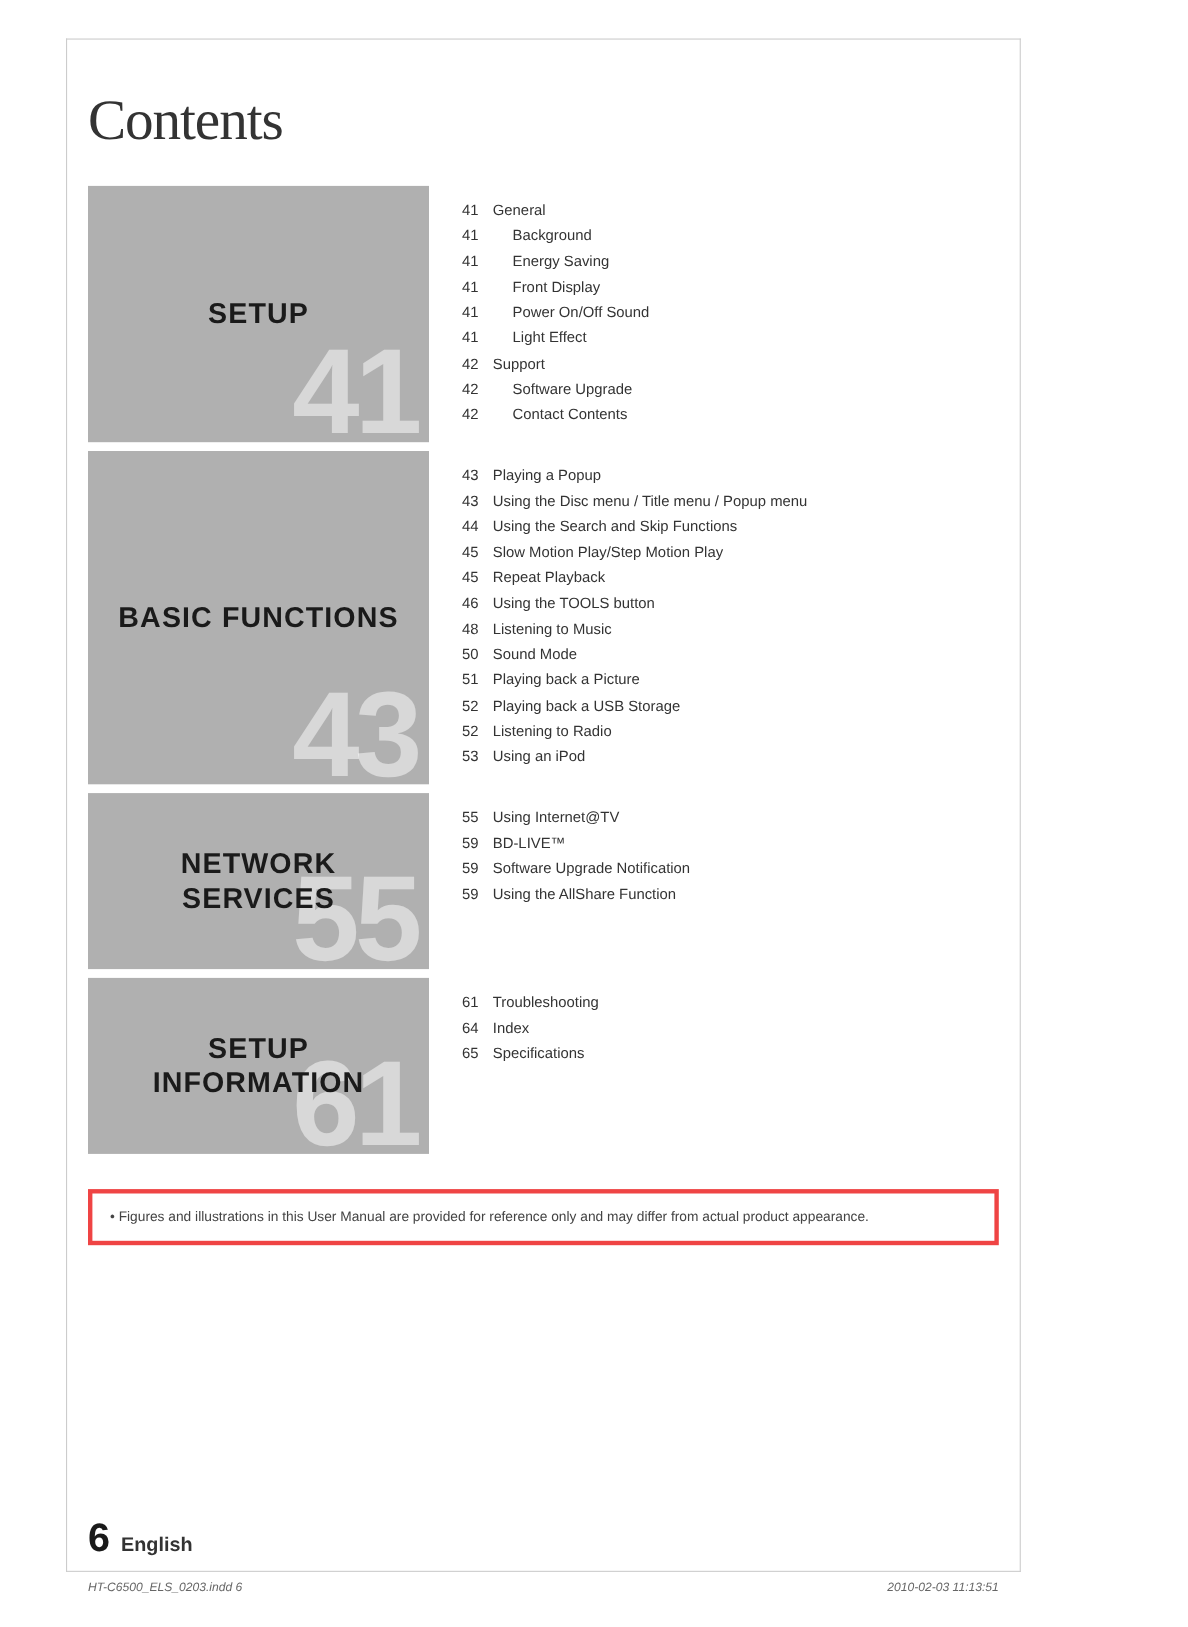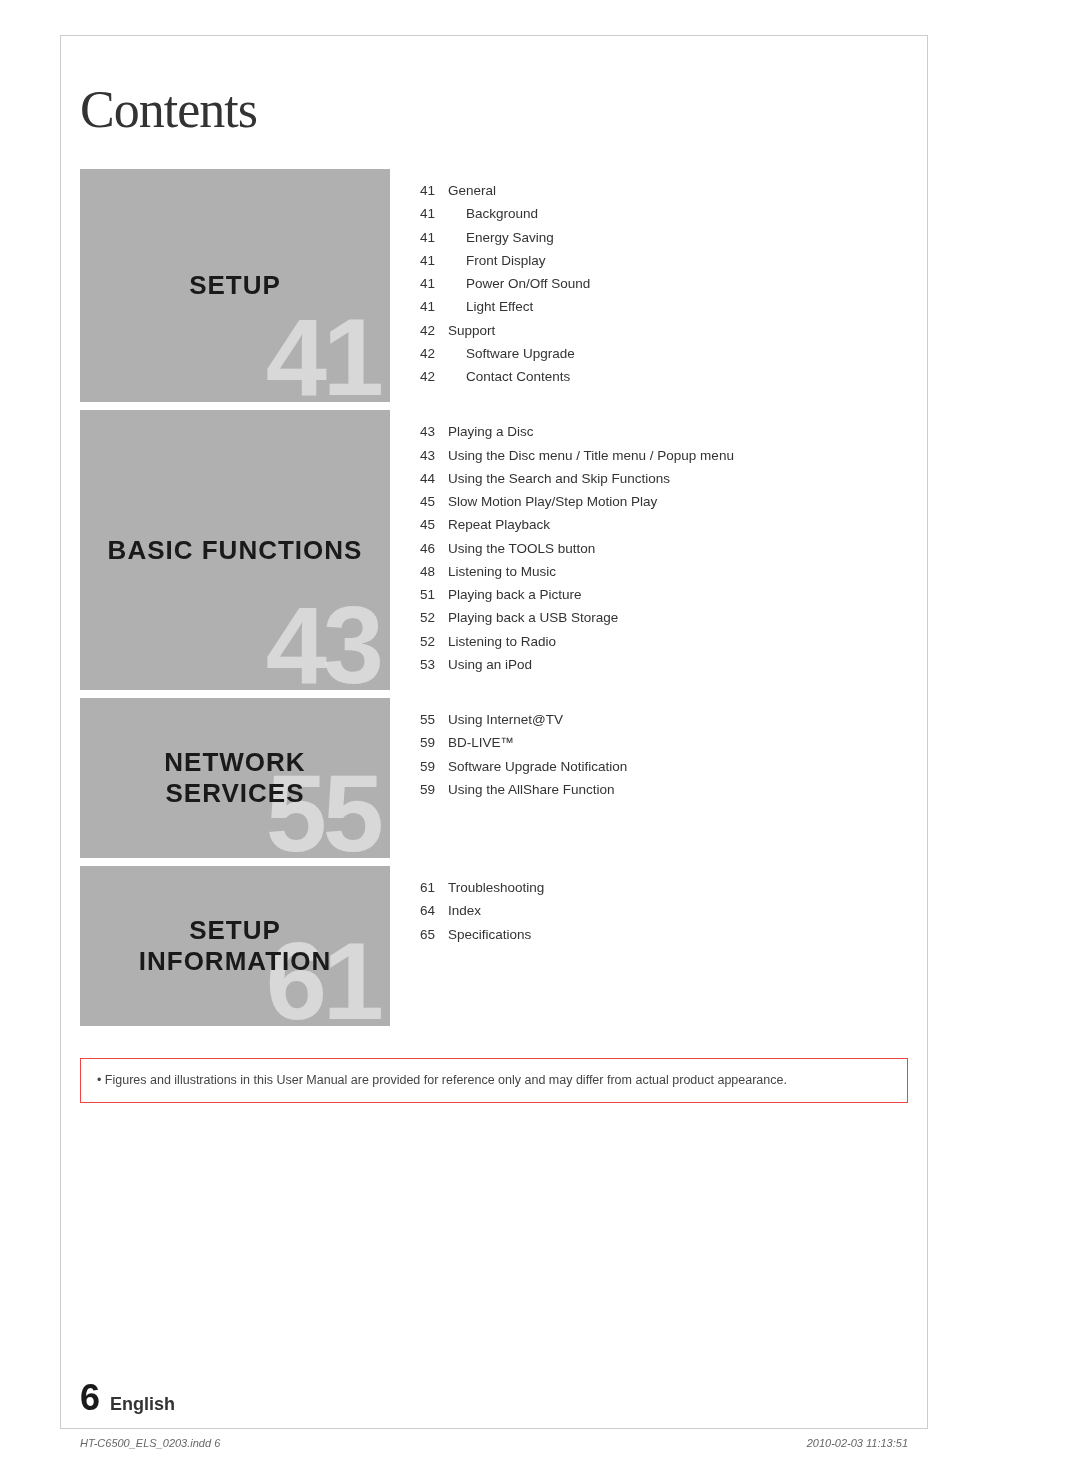--- a/index.html
+++ b/index.html
@@ -147,21 +147,21 @@
     }
 
     .content-text.indent {
       padding-left: 18px;
     }
 
     
     .footer-note {
       margin-top: 24px;
       padding: 12px 16px;
-      border: 1px solid #ef4444;
+      border: 4px solid #ef4444;
       font-size: 12.5px;
       color: #444;
       line-height: 1.5;
     }
 
     
     .page-footer {
       position: absolute;
       bottom: 60px;
       left: 80px;
@@ -258,21 +258,21 @@
         </div>
       </div>
       <div class="section-row">
         <div class="section-left">
           <div class="section-title">BASIC FUNCTIONS</div>
           <div class="section-number">43</div>
         </div>
         <div class="section-right">
           <div class="content-item">
             <span class="content-page-num">43</span>
-            <span class="content-text">Playing a Disc</span>
+            <span class="content-text">Playing a Popup</span>
           </div>
           <div class="content-item">
             <span class="content-page-num">43</span>
             <span class="content-text">Using the Disc menu / Title menu / Popup menu</span>
           </div>
           <div class="content-item">
             <span class="content-page-num">44</span>
             <span class="content-text">Using the Search and Skip Functions</span>
           </div>
           <div class="content-item">
@@ -283,20 +283,24 @@
             <span class="content-page-num">45</span>
             <span class="content-text">Repeat Playback</span>
           </div>
           <div class="content-item">
             <span class="content-page-num">46</span>
             <span class="content-text">Using the TOOLS button</span>
           </div>
           <div class="content-item">
             <span class="content-page-num">48</span>
             <span class="content-text">Listening to Music</span>
+          </div>
+          <div class="content-item">
+            <span class="content-page-num">50</span>
+            <span class="content-text">Sound Mode</span>
           </div>
           <div class="content-item">
             <span class="content-page-num">51</span>
             <span class="content-text">Playing back a Picture</span>
           </div>
           <div class="content-item">
             <span class="content-page-num">52</span>
             <span class="content-text">Playing back a USB Storage</span>
           </div>
           <div class="content-item">

